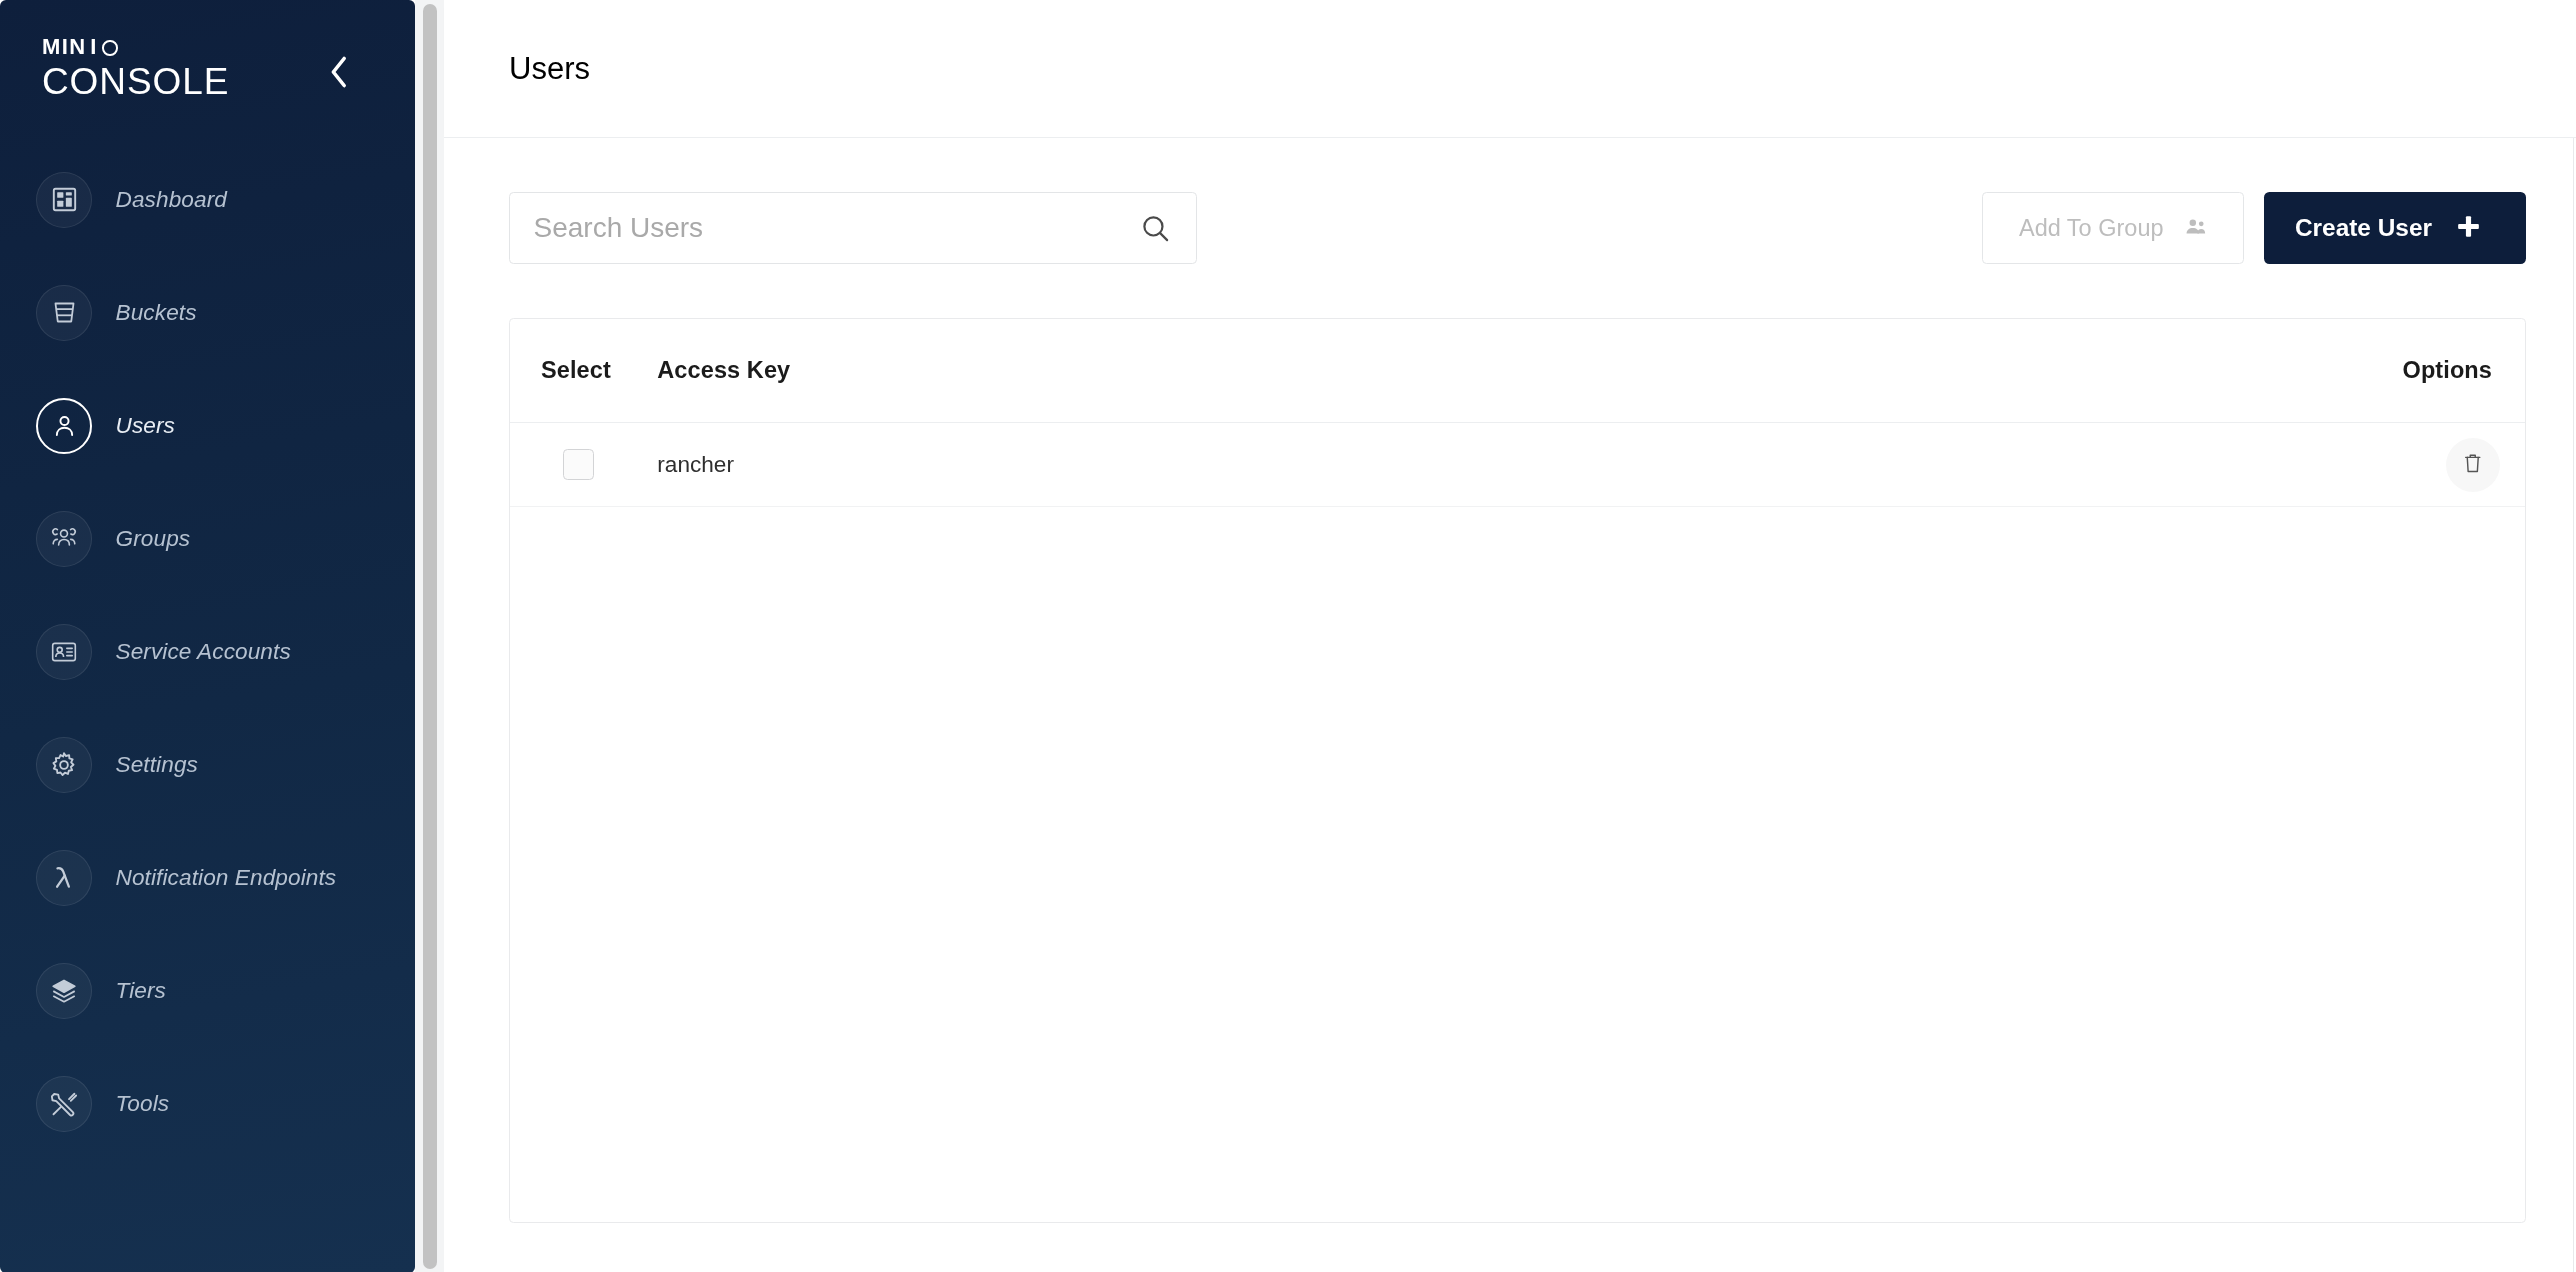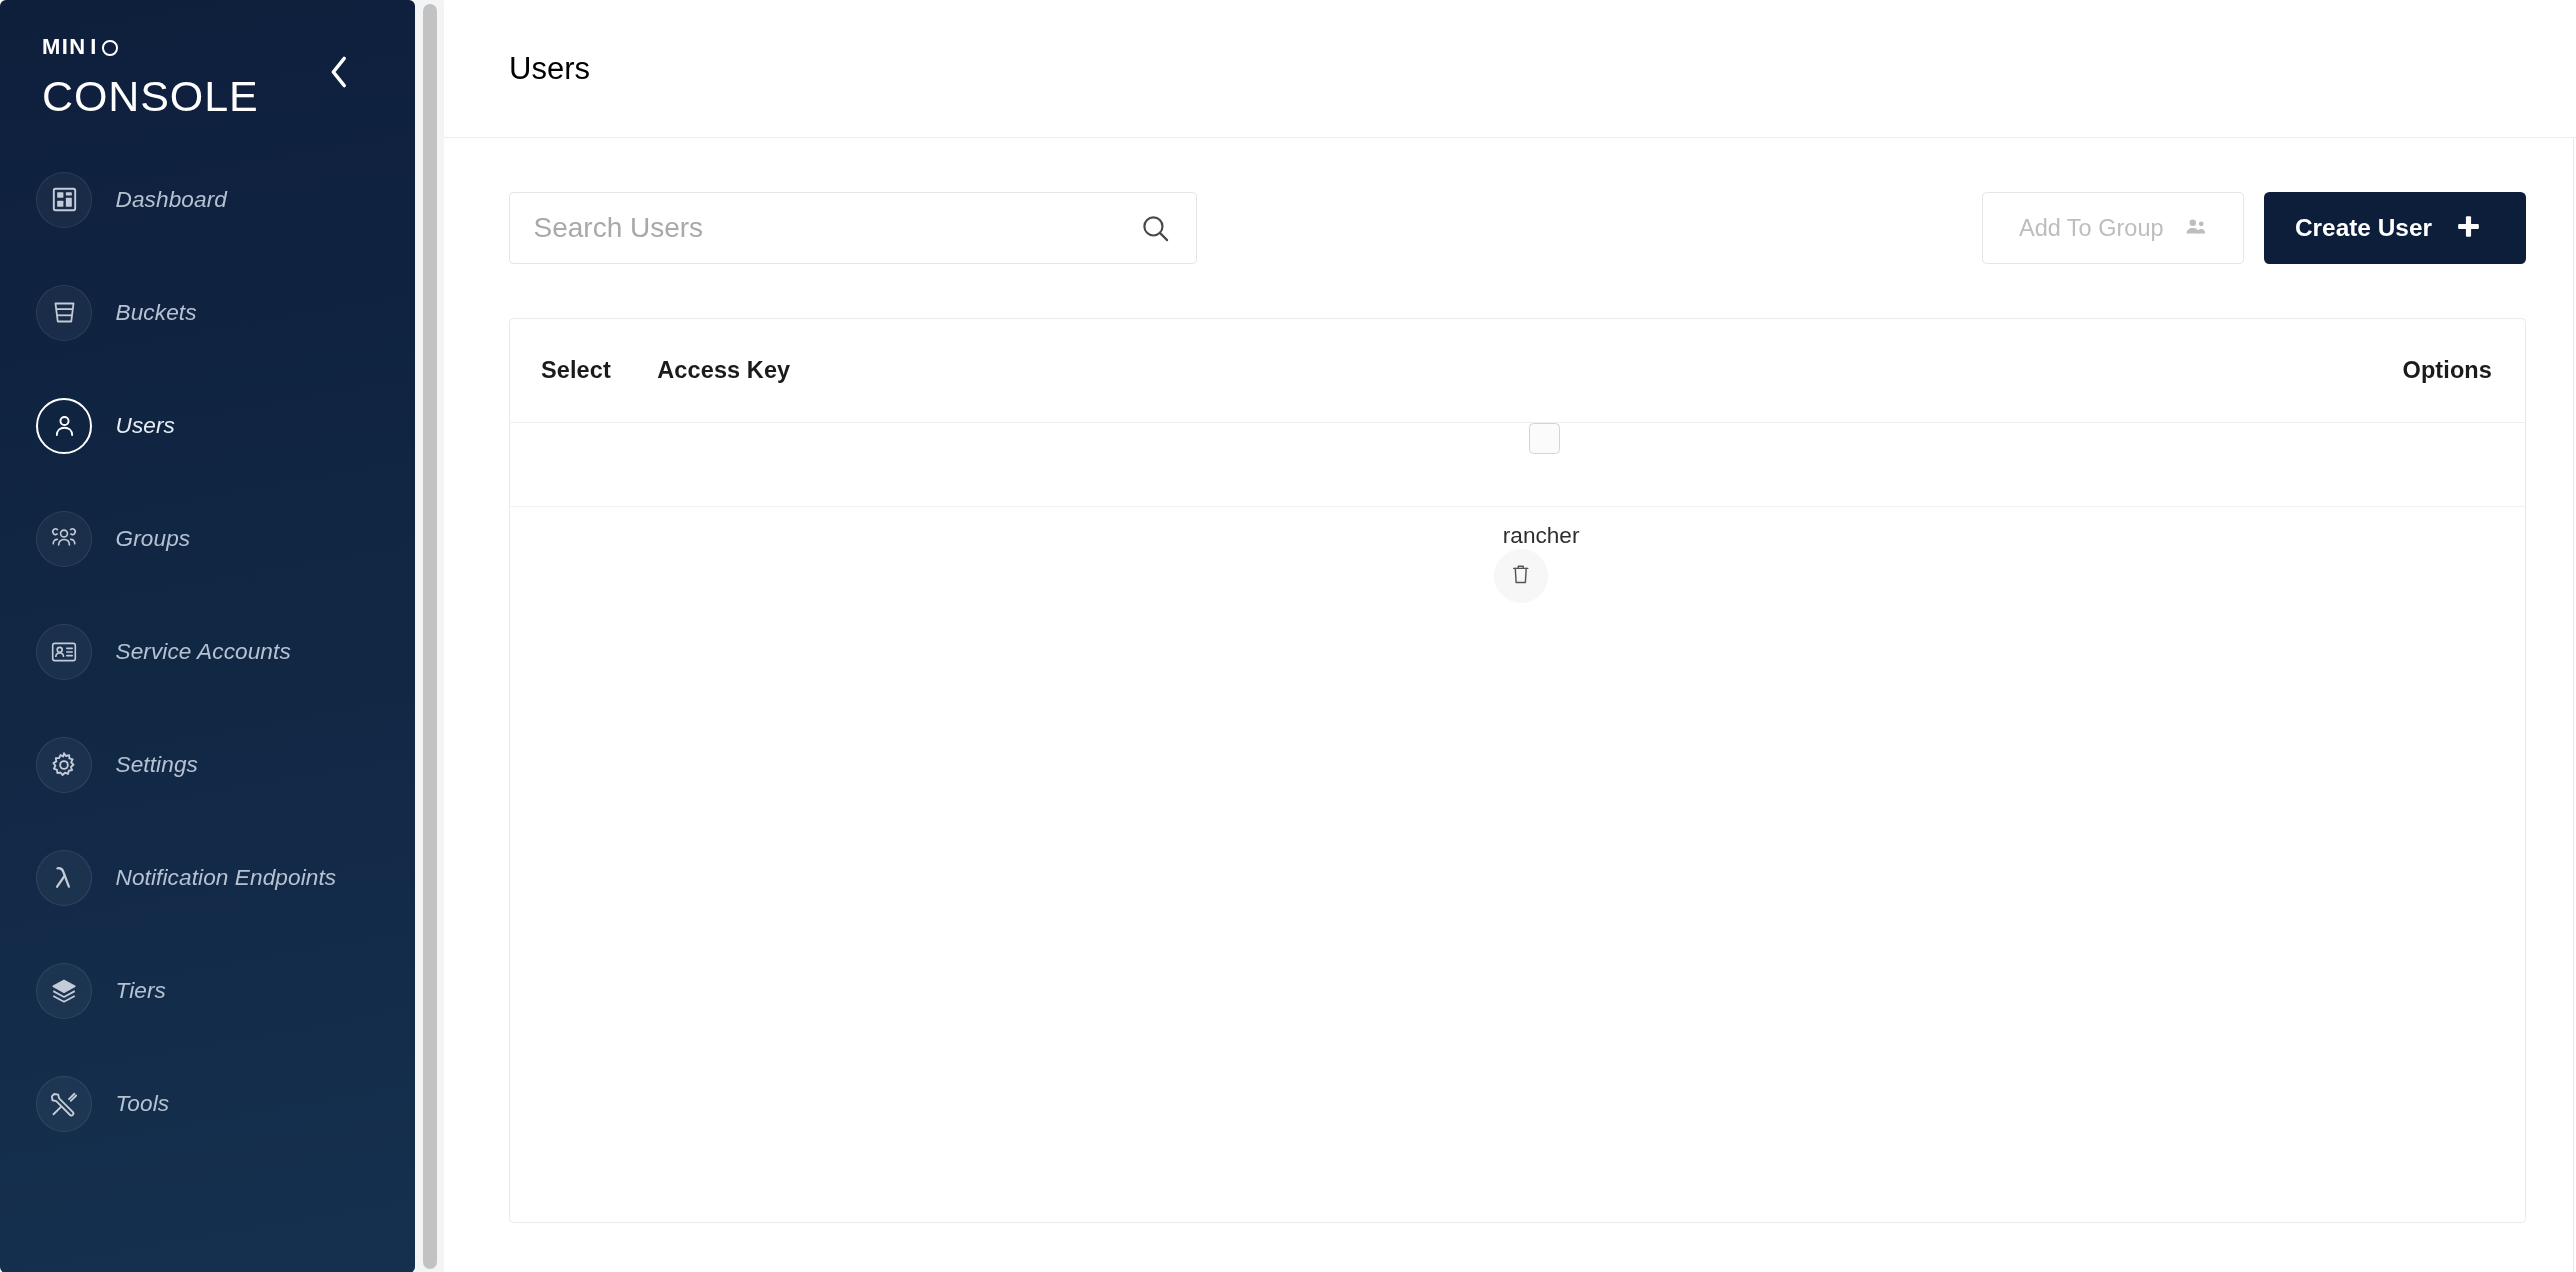--- a/index.html
+++ b/index.html
@@ -22,22 +22,22 @@
     display: flex; align-items: center; gap: 3.6px;
     font-weight: 700; font-size: 22px; letter-spacing: 1.4px;
     color: #ffffff; line-height: 1;
   }
   .logo-minio .mark-o {
     display: inline-block; width: 15.4px; height: 15.4px;
     border: 2.7px solid #ffffff; border-radius: 50%;
     margin-left: 0.9px; position: relative; top: 0.9px;
   }
   .logo-console {
-    font-size: 43px; font-weight: 300; color: #ffffff;
-    letter-spacing: 0.9px; line-height: 1.05; margin-top: 16px;
+    font-size: 37px; font-weight: 300; color: #ffffff;
+    letter-spacing: 0.9px; line-height: 1.05; margin-top: 5px;
   }
   #collapse-btn {
     position: absolute; top: 52px; right: 56px;
     width: 40px; height: 40px; cursor: pointer;
     display: flex; align-items: center; justify-content: center;
   }
   #collapse-btn svg { display: block; }
 
   .nav { margin-top: 5.4px; }
   .nav-item {
@@ -139,21 +139,21 @@
   }
   .th {
     font-size: 23.5px; color: #1b1b1b; font-weight: 700; letter-spacing: 0.1px;
   }
   .col-select { flex: 0 0 100px; }
   .col-key    { flex: 1 1 auto; padding-left: 16.3px; }
   .col-opts   { flex: 0 0 163px; text-align: right; padding-right: 33px; }
 
   #table-body .t-row {
     height: 84px; padding: 0 0 0 31px;
-    border-bottom: 0.9px solid #f1f2f3; cursor: pointer; flex-direction: column;
+    border-bottom: 0.9px solid #f1f2f3; cursor: pointer;
   }
   .cell { font-size: 22.6px; color: #2e2e2e; font-weight: 400; }
   .checkbox {
     width: 31px; height: 31px; border: 1.8px solid #d3d4d6;
     border-radius: 4.5px; background: #fbfbfb; cursor: pointer;
     margin-left: 22px;
   }
   .opts-cell {
     flex: 0 0 163px; display: flex; justify-content: flex-end;
     padding-right: 25px;

